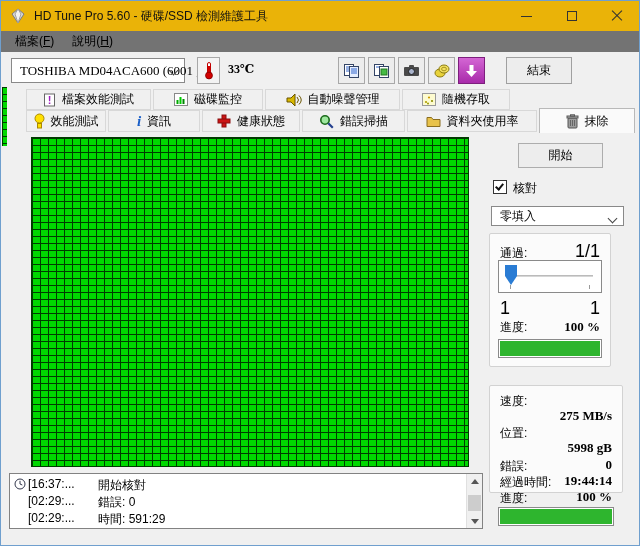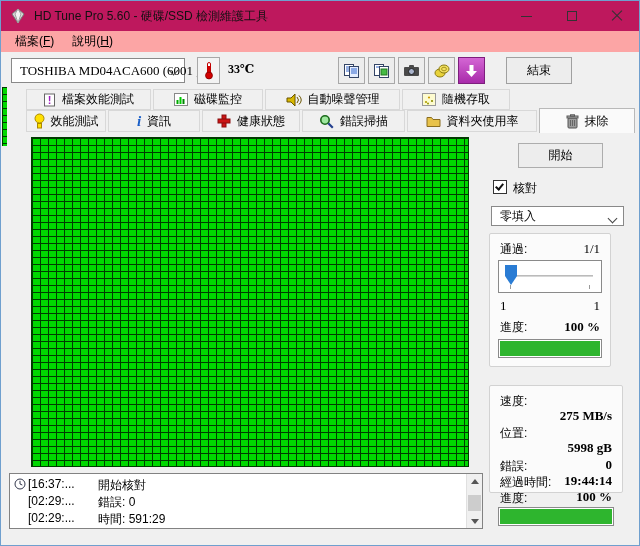--- a/index.html
+++ b/index.html
@@ -1,33 +1,33 @@
 <!DOCTYPE html>
 <html><head>
 <meta charset="utf-8">
 <style>
   * { margin:0; padding:0; box-sizing:border-box; }
   html,body { width:640px; height:546px; }
   body { font-family:"Liberation Sans","DejaVu Sans",sans-serif; font-size:12px; color:#000; background:#fff; }
   .window { position:absolute; inset:0; background:#f0f0f0; border:1px solid #6f9fce; overflow:hidden; }
 
   
-  .titlebar { position:absolute; top:0; left:0; right:0; height:30px; background:#be185d; display:flex; align-items:center; }
+  .titlebar { position:absolute; top:0; left:0; right:0; height:30px; background:#eab308; display:flex; align-items:center; }
   .title-icon { margin-left:9px; display:flex; }
   .title-text { margin-left:8px; font-size:12px; color:#111; }
   .win-controls { position:absolute; right:0; top:0; height:30px; display:flex; }
   .win-btn { width:45px; height:30px; display:flex; align-items:center; justify-content:center; }
   .glyph-min { width:11px; height:1px; background:#333; display:block; }
   .glyph-max { width:10px; height:10px; border:1px solid #333; display:block; }
   .glyph-close { position:relative; width:12px; height:12px; display:block; }
   .glyph-close::before,.glyph-close::after { content:""; position:absolute; left:-1px; top:5px; width:14px; height:1px; background:#333; }
   .glyph-close::before { transform:rotate(45deg); } .glyph-close::after { transform:rotate(-45deg); }
 
   
-  .menubar { position:absolute; top:30px; left:0; right:0; height:21px; background:#fca5a5; display:flex; align-items:center; padding-left:5px; }
+  .menubar { position:absolute; top:30px; left:0; right:0; height:21px; background:#737373; display:flex; align-items:center; padding-left:5px; }
   .menu-item { padding:2px 9px; }
   .menu-item .u { text-decoration:underline; }
 
   
   .combo { position:absolute; left:10px; top:57px; width:174px; height:25px; background:#fff; border:1px solid #898989;
            font-family:"Liberation Serif","DejaVu Serif",serif; font-size:13px; display:flex; align-items:center; padding:0 22px 0 8px; white-space:nowrap; }
   .chev { position:absolute; right:7px; top:8px; width:7px; height:7px; border-right:1.4px solid #444; border-bottom:1.4px solid #444; transform:rotate(45deg); }
   .thermo-btn { position:absolute; left:196px; top:56px; width:23px; height:27px; background:#f3f3f3; border:1px solid #a8a8a8; display:flex; align-items:center; justify-content:center; }
   .temp-text { position:absolute; left:227px; top:61px; font-family:"Liberation Serif","DejaVu Serif",serif; font-weight:bold; font-size:12px; }
   .tool-btn { position:absolute; top:56px; width:27px; height:27px; background:#ededed; border:1px solid #a8a8a8; display:flex; align-items:center; justify-content:center; }
@@ -62,21 +62,21 @@
   .chk-mark { position:absolute; left:3px; top:1px; width:5px; height:8px; border-right:2px solid #111; border-bottom:2px solid #111; transform:rotate(40deg); }
   .chk-label { position:absolute; left:512px; top:179px; }
   .method { position:absolute; left:490px; top:205px; width:133px; height:20px; background:#fff; border:1px solid #898989; display:flex; align-items:center; padding:0 20px 0 8px; }
   .method .chev { top:8px; }
 
   .group { position:absolute; background:#fbfbfb; border:1px solid #d2d2d2; border-radius:2px; }
   .g1 { left:488px; top:232px; width:122px; height:134px; }
   .g2 { left:488px; top:384px; width:134px; height:108px; }
   .grow { position:absolute; left:10px; right:10px; display:flex; justify-content:space-between; align-items:baseline; }
   .val { font-family:"Liberation Serif","DejaVu Serif",serif; font-weight:bold; font-size:13px; text-align:right; }
-  .val-plain { font-family:Liberation Serif, serif; font-size:13px; }
+  .val-plain { font-family:Liberation Sans, sans-serif; font-size:18px; }
   .rval { position:absolute; right:10px; font-family:"Liberation Serif","DejaVu Serif",serif; font-weight:bold; font-size:13px; }
   .llab { position:absolute; left:10px; }
 
   .slider-box { position:absolute; left:8px; right:8px; top:26px; height:33px; background:#fff; border:1px solid #8a8a8a; }
   .track { position:absolute; left:8px; right:8px; top:14px; height:2px; background:#d6d6d6; border-top:1px solid #bbb; }
   .thumb { position:absolute; left:6px; top:4px; width:12px; height:20px; background:#2a7cd4;
            clip-path:polygon(0 0,100% 0,100% 55%,50% 100%,0 55%); }
   .tick { position:absolute; bottom:3px; width:1px; height:4px; background:#9a9a9a; }
   .tick.l { left:11px; } .tick.r { right:11px; }
   .pbar { position:absolute; left:8px; right:8px; height:19px; border:1px solid #8a8a8a; background:#fff; padding:1px; }

